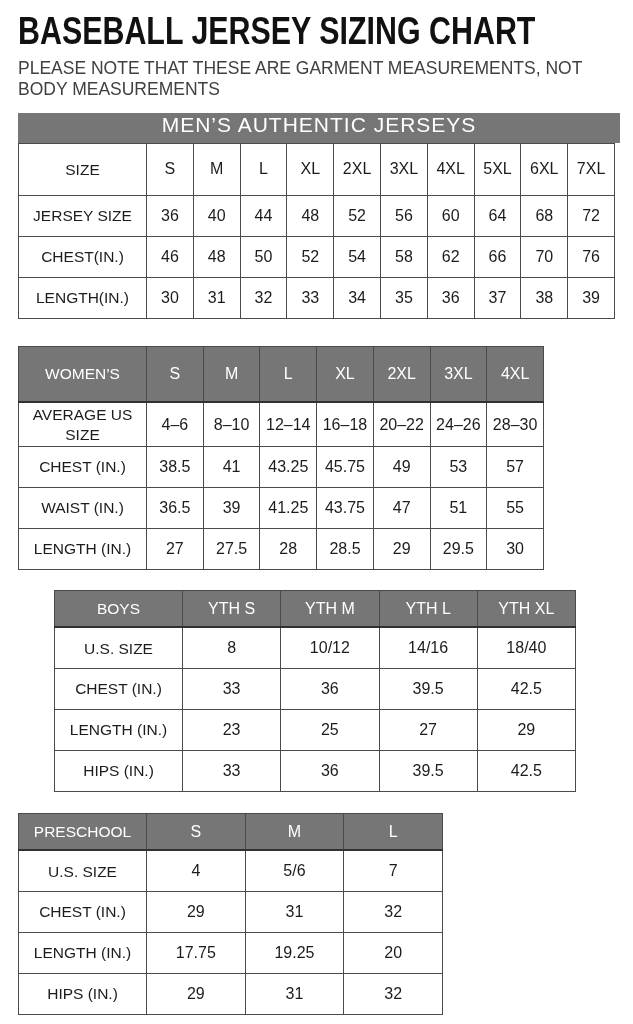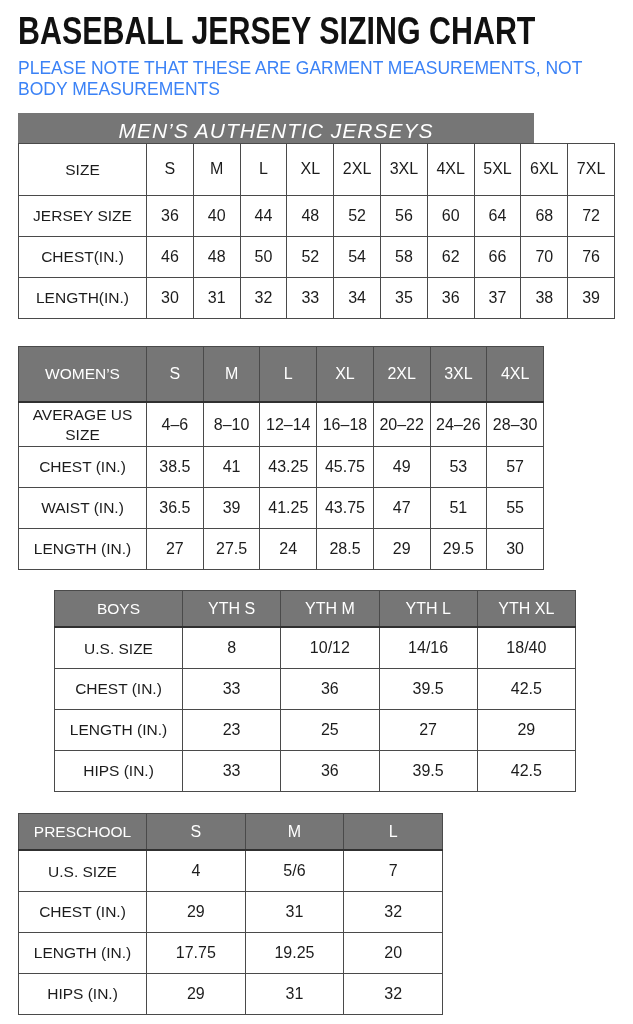--- a/index.html
+++ b/index.html
@@ -26,35 +26,34 @@
     color: #111111;
     transform: scaleX(0.8);
     transform-origin: left center;
     white-space: nowrap;
   }
   .note {
     margin-top: 8px;
     max-width: 585px;
     font-size: 17.5px;
     line-height: 1.22;
-    color: #3b82f6;
+    color: #404040;
   }
   .banner {
     margin-top: 12px;
-    width: 516px;
+    width: 602px;
     height: 30px;
     background: #767676;
     color: #ffffff;
     display: flex;
-    align-items: flex-end;
+    align-items: flex-start;
     justify-content: center;
     font-size: 21px;
     letter-spacing: 1px;
     box-sizing: border-box;
-    font-style: italic;
   }
   table.tbl {
     border-collapse: collapse;
     table-layout: fixed;
     text-align: center;
     font-size: 16px;
   }
   .tbl th, .tbl td {
     border: 1px solid #4a4a4a;
     font-weight: 400;
@@ -205,21 +204,21 @@
           <td>41.25</td>
           <td>43.75</td>
           <td>47</td>
           <td>51</td>
           <td>55</td>
         </tr>
         <tr>
           <th>LENGTH (IN.)</th>
           <td>27</td>
           <td>27.5</td>
-          <td>24</td>
+          <td>28</td>
           <td>28.5</td>
           <td>29</td>
           <td>29.5</td>
           <td>30</td>
         </tr>
       </tbody>
     </table>
 
   <table class="tbl shaded boys">
       <thead>

